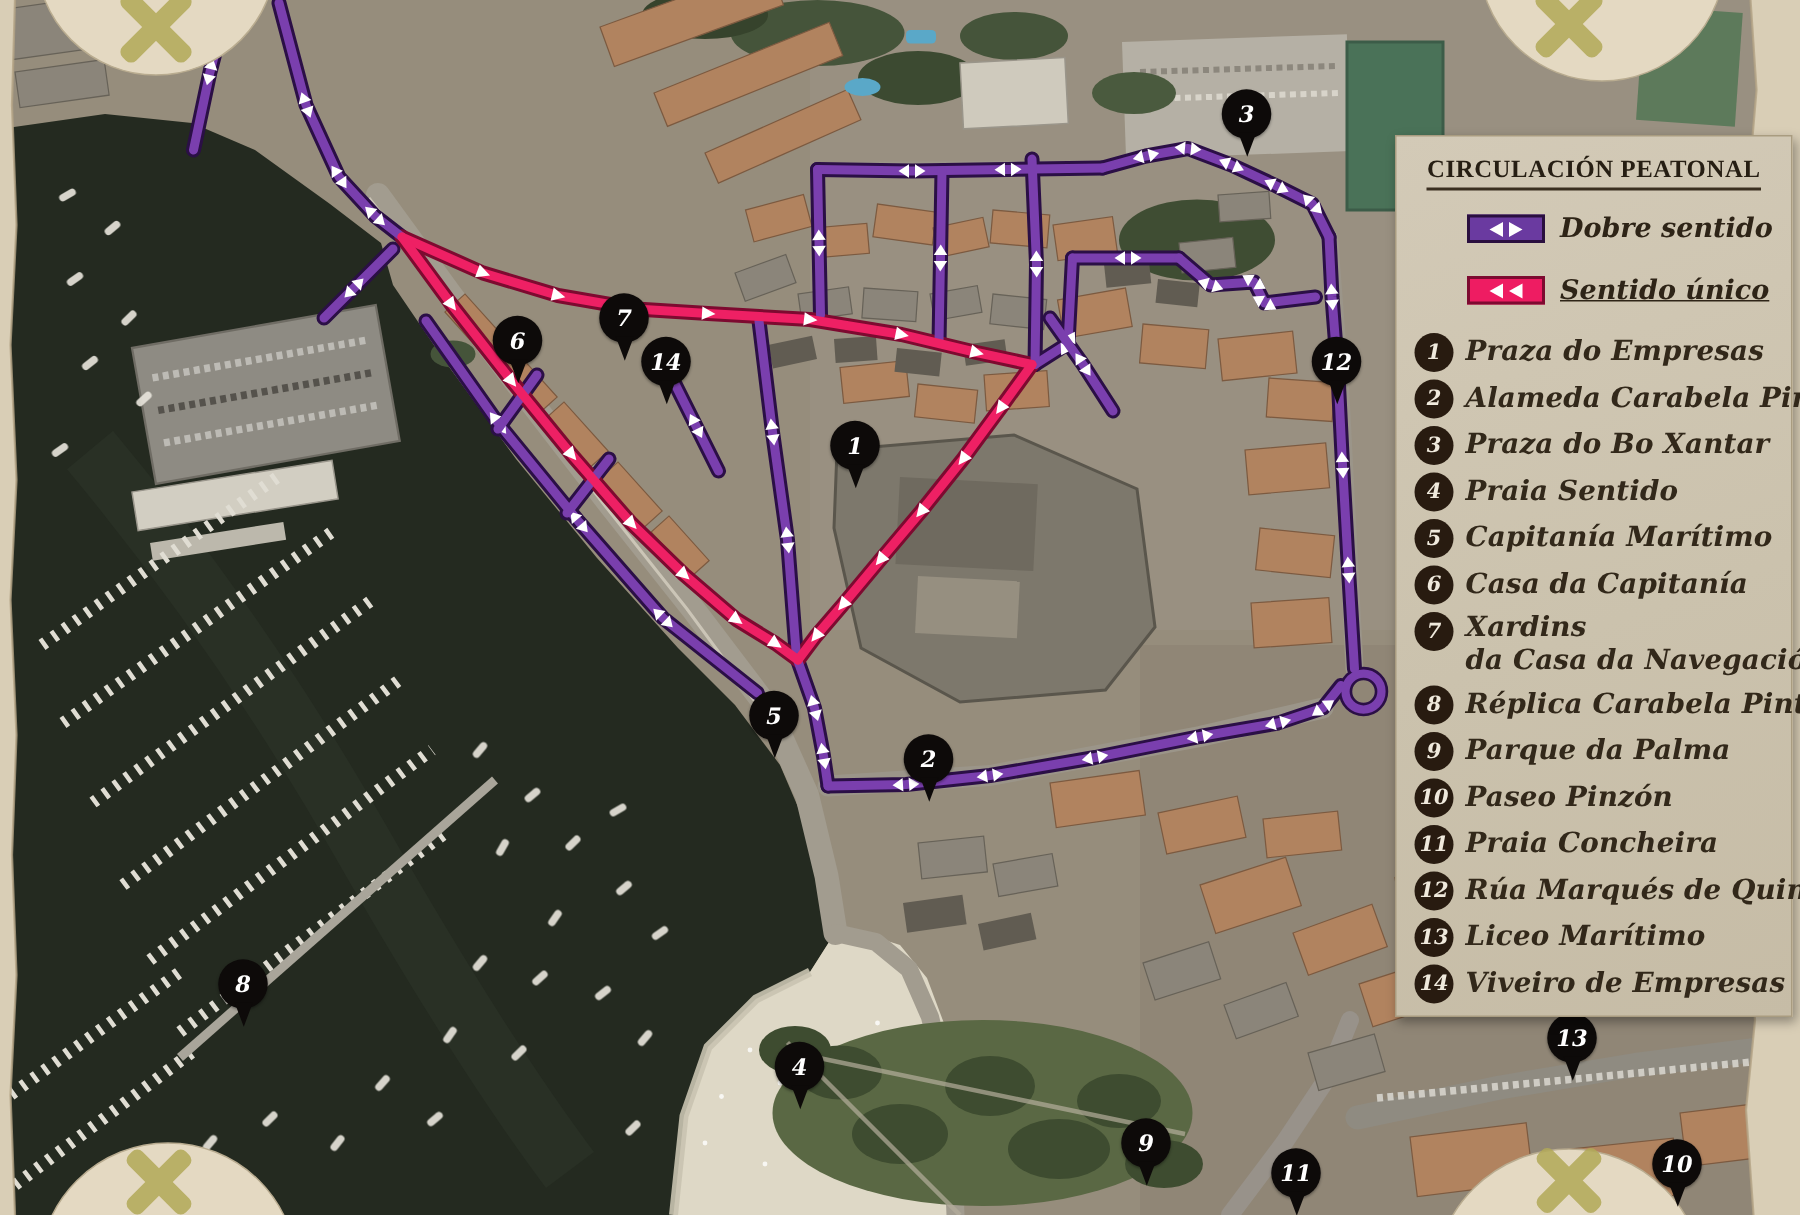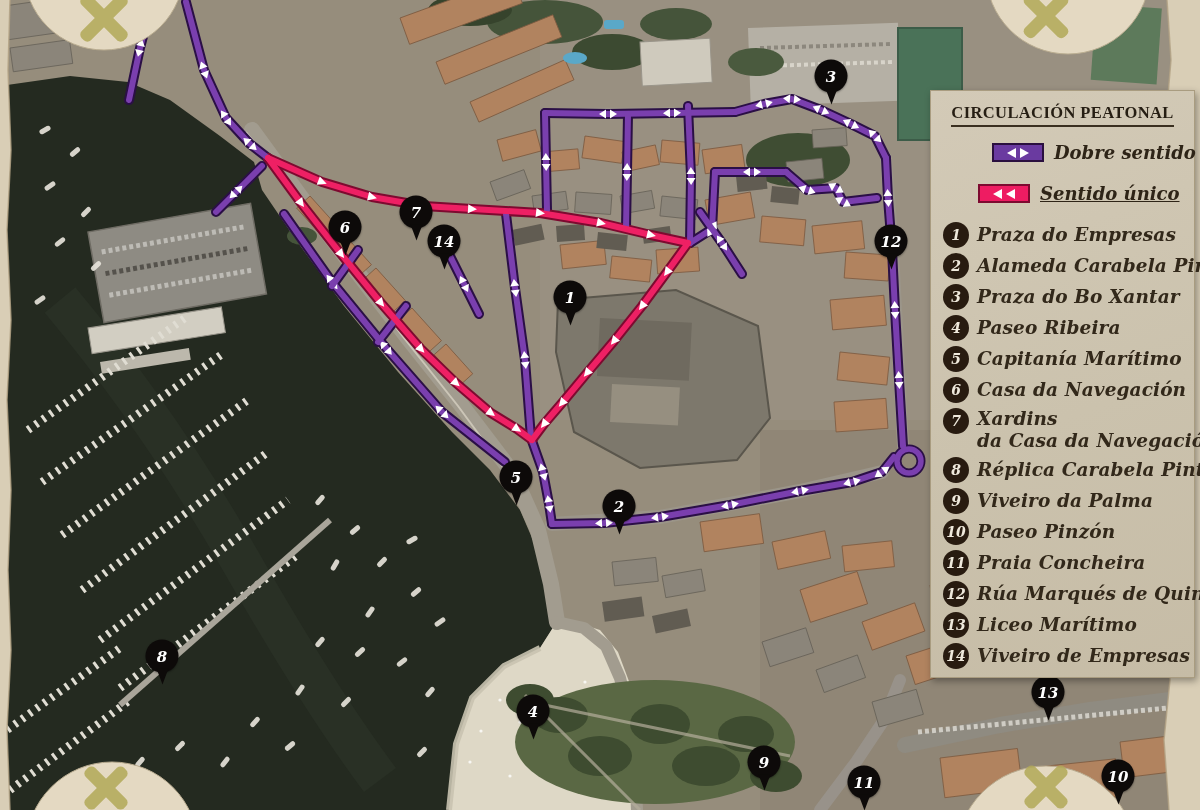--- a/index.html
+++ b/index.html
@@ -37,21 +37,21 @@
     box-shadow:inset 0 0 0 1px #a99c80, 2px 3px 7px rgba(0,0,0,.35);
     color:#2e2417;
   }
   .legend-title{
     position:absolute;top:13px;left:0;right:0;text-align:center;
     font-family:"Liberation Serif", serif;font-weight:bold;font-size:16.5px;
     letter-spacing:.4px;color:#261e13;
   }
   .legend-title span{display:inline-block;border-bottom:2px solid #3a2f20;padding-bottom:2px;}
   .swatch-row{position:absolute;left:48px;display:flex;align-items:center;gap:10px;}
-  .swatch-row.r1{top:52px;margin-left:14px;}
+  .swatch-row.r1{top:52px;}
   .swatch-row.r2{top:93px;text-decoration:underline;}
   .swatch{width:52px;height:19px;display:flex;align-items:center;justify-content:center;gap:4px;box-sizing:border-box;}
   .swatch.purple{background:#6a3aa0;border:2px solid #2a0f3f;}
   .swatch.pink{background:#ee1c62;border:2px solid #7d0a30;}
   .tri{width:0;height:0;border-top:5px solid transparent;border-bottom:5px solid transparent;display:inline-block;}
   .tri.l{border-right:9px solid #fff;}
   .tri.r{border-left:9px solid #fff;}
   .swatch-label{font:italic bold 18px "DejaVu Serif", serif;color:#2e2417;white-space:nowrap;}
   .legend-list{position:absolute;left:13px;top:132px;right:4px;}
   .litem{display:flex;align-items:flex-start;height:26px;margin-bottom:5px;}
@@ -436,44 +436,44 @@
     <div class="litem">
           <span class="bullet">2</span>
           <span class="itext">Alameda Carabela Pinta</span>
         </div>
     <div class="litem">
           <span class="bullet">3</span>
           <span class="itext">Praza do Bo Xantar</span>
         </div>
     <div class="litem">
           <span class="bullet">4</span>
-          <span class="itext">Paseo Ribeira</span>
+          <span class="itext">Praia Sentido</span>
         </div>
     <div class="litem">
           <span class="bullet">5</span>
           <span class="itext">Capitanía Marítimo</span>
         </div>
     <div class="litem">
           <span class="bullet">6</span>
-          <span class="itext">Casa da Navegación</span>
+          <span class="itext">Casa da Capitanía</span>
         </div>
     <div class="litem two">
           <span class="bullet">7</span>
           <span class="itext">
             <span class="l2">Xardins</span>
             <span class="l2">da Casa da Navegación</span>
           </span>
         </div>
     <div class="litem">
           <span class="bullet">8</span>
           <span class="itext">Réplica Carabela Pinta</span>
         </div>
     <div class="litem">
           <span class="bullet">9</span>
-          <span class="itext">Viveiro da Palma</span>
+          <span class="itext">Parque da Palma</span>
         </div>
     <div class="litem">
           <span class="bullet">10</span>
           <span class="itext">Paseo Pinzón</span>
         </div>
     <div class="litem">
           <span class="bullet">11</span>
           <span class="itext">Praia Concheira</span>
         </div>
     <div class="litem">

